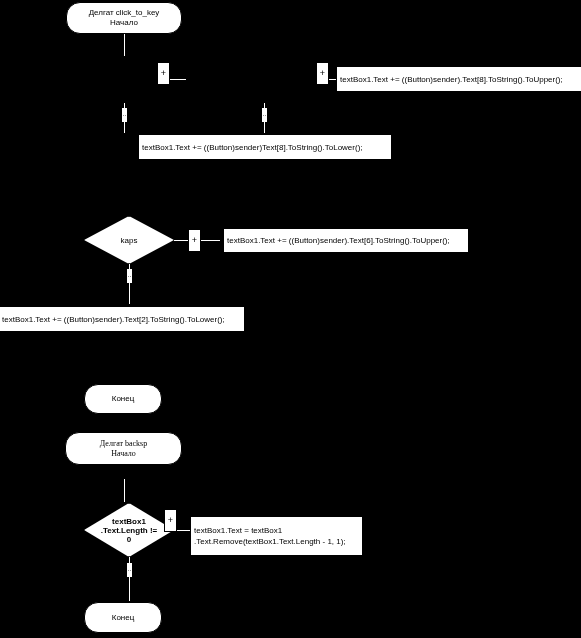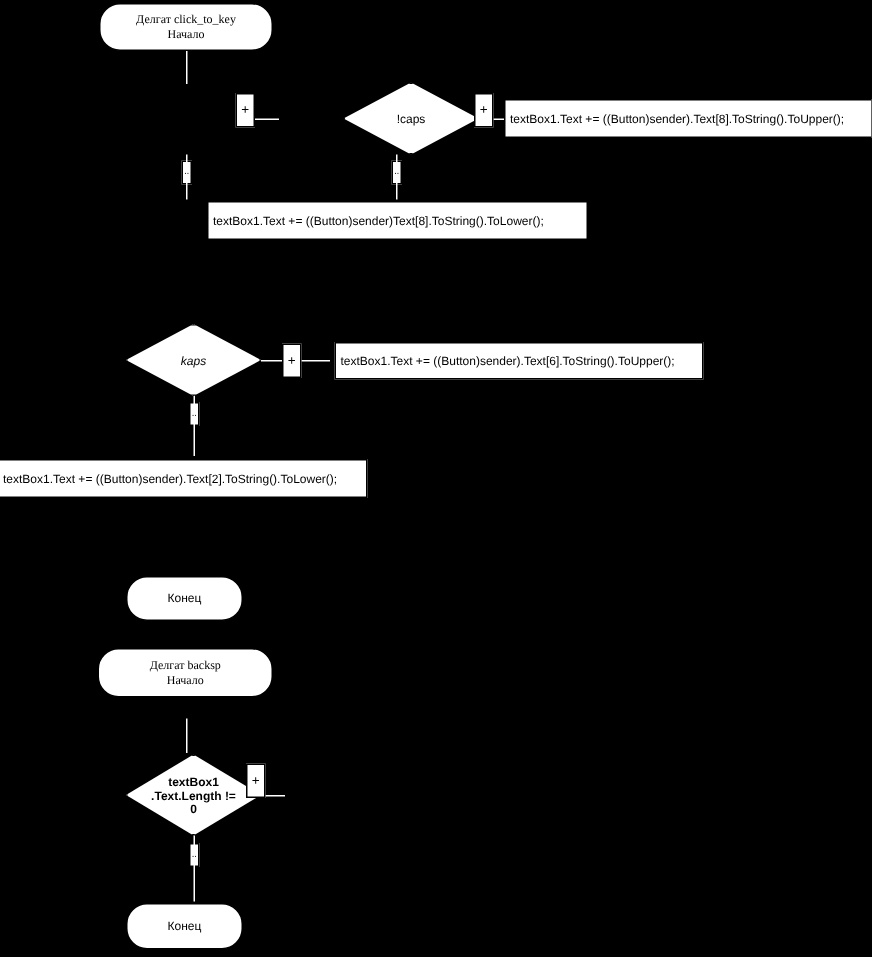--- a/index.html
+++ b/index.html
@@ -110,48 +110,44 @@
     background: #ffffff;
   }
   .conn-h { height: 1px; }
   .conn-v { width: 1px; }
 </style>
 </head>
 <body>
 
 <div class="canvas">
 
-  <div class="terminator" style="left:66px; top:2px; width:116px; height:32px;font-family:Liberation Serif, serif;">Делгат click_to_key
+  <div class="terminator" style="left:66px; top:2px; width:116px; height:32px;">Делгат click_to_key
 Начало</div>
 
   <div class="conn conn-v" style="left:124px; top:34px; height:22px;"></div>
 
 
   <div class="conn conn-h" style="left:166px; top:79px; width:20px;"></div>
   <div class="chip chip-plus" style="left:157px; top:62px;">+</div>
 
   <div class="chip chip-minus" style="left:121px; top:107px;">-</div>
   <div class="conn conn-v" style="left:124px; top:103px; height:30px;"></div>
 
-  <div class="decision" style="left:229px; top:55px; width:90px; height:48px;">
-    <div class="shape"></div>
-    <div class="dlabel">!caps</div>
-  </div>
 
   <div class="conn conn-h" style="left:319px; top:79px; width:18px;"></div>
   <div class="chip chip-plus" style="left:316px; top:62px;">+</div>
 
   <div class="chip chip-minus" style="left:261px; top:107px;">-</div>
   <div class="conn conn-v" style="left:264px; top:103px; height:30px;"></div>
 
   <div class="process" style="left:336px; top:66px; width:246px; height:26px;">textBox1.Text += ((Button)sender).Text[8].ToString().ToUpper();</div>
 
   <div class="process" style="left:138px; top:134px; width:254px; height:26px;">textBox1.Text += ((Button)sender)Text[8].ToString().ToLower();</div>
 
-  <div class="decision" style="left:84px; top:216px; width:90px; height:48px;font-style:italic;">
+  <div class="decision" style="left:84px; top:216px; width:90px; height:48px;">
     <div class="shape"></div>
     <div class="dlabel">kaps</div>
   </div>
 
   <div class="conn conn-h" style="left:174px; top:240px; width:46px;"></div>
   <div class="chip chip-plus" style="left:188px; top:229px;">+</div>
 
   <div class="chip chip-minus" style="left:126px; top:268px;">-</div>
   <div class="conn conn-v" style="left:129px; top:264px; height:40px;"></div>
 
@@ -172,16 +168,18 @@
 .Text.Length !=
 0</div>
   </div>
 
   <div class="conn conn-h" style="left:174px; top:530px; width:16px;"></div>
   <div class="chip chip-plus" style="left:164px; top:509px;">+</div>
 
   <div class="chip chip-minus" style="left:126px; top:562px;">-</div>
   <div class="conn conn-v" style="left:129px; top:557px; height:44px;"></div>
 
+  <div class="process" style="left:190px; top:516px; width:173px; height:40px;">textBox1.Text = textBox1
+.Text.Remove(textBox1.Text.Length - 1, 1);</div>
 
   <div class="terminator" style="left:84px; top:602px; width:78px; height:31px;">Конец</div>
 
 </div>
 
 </body></html>

